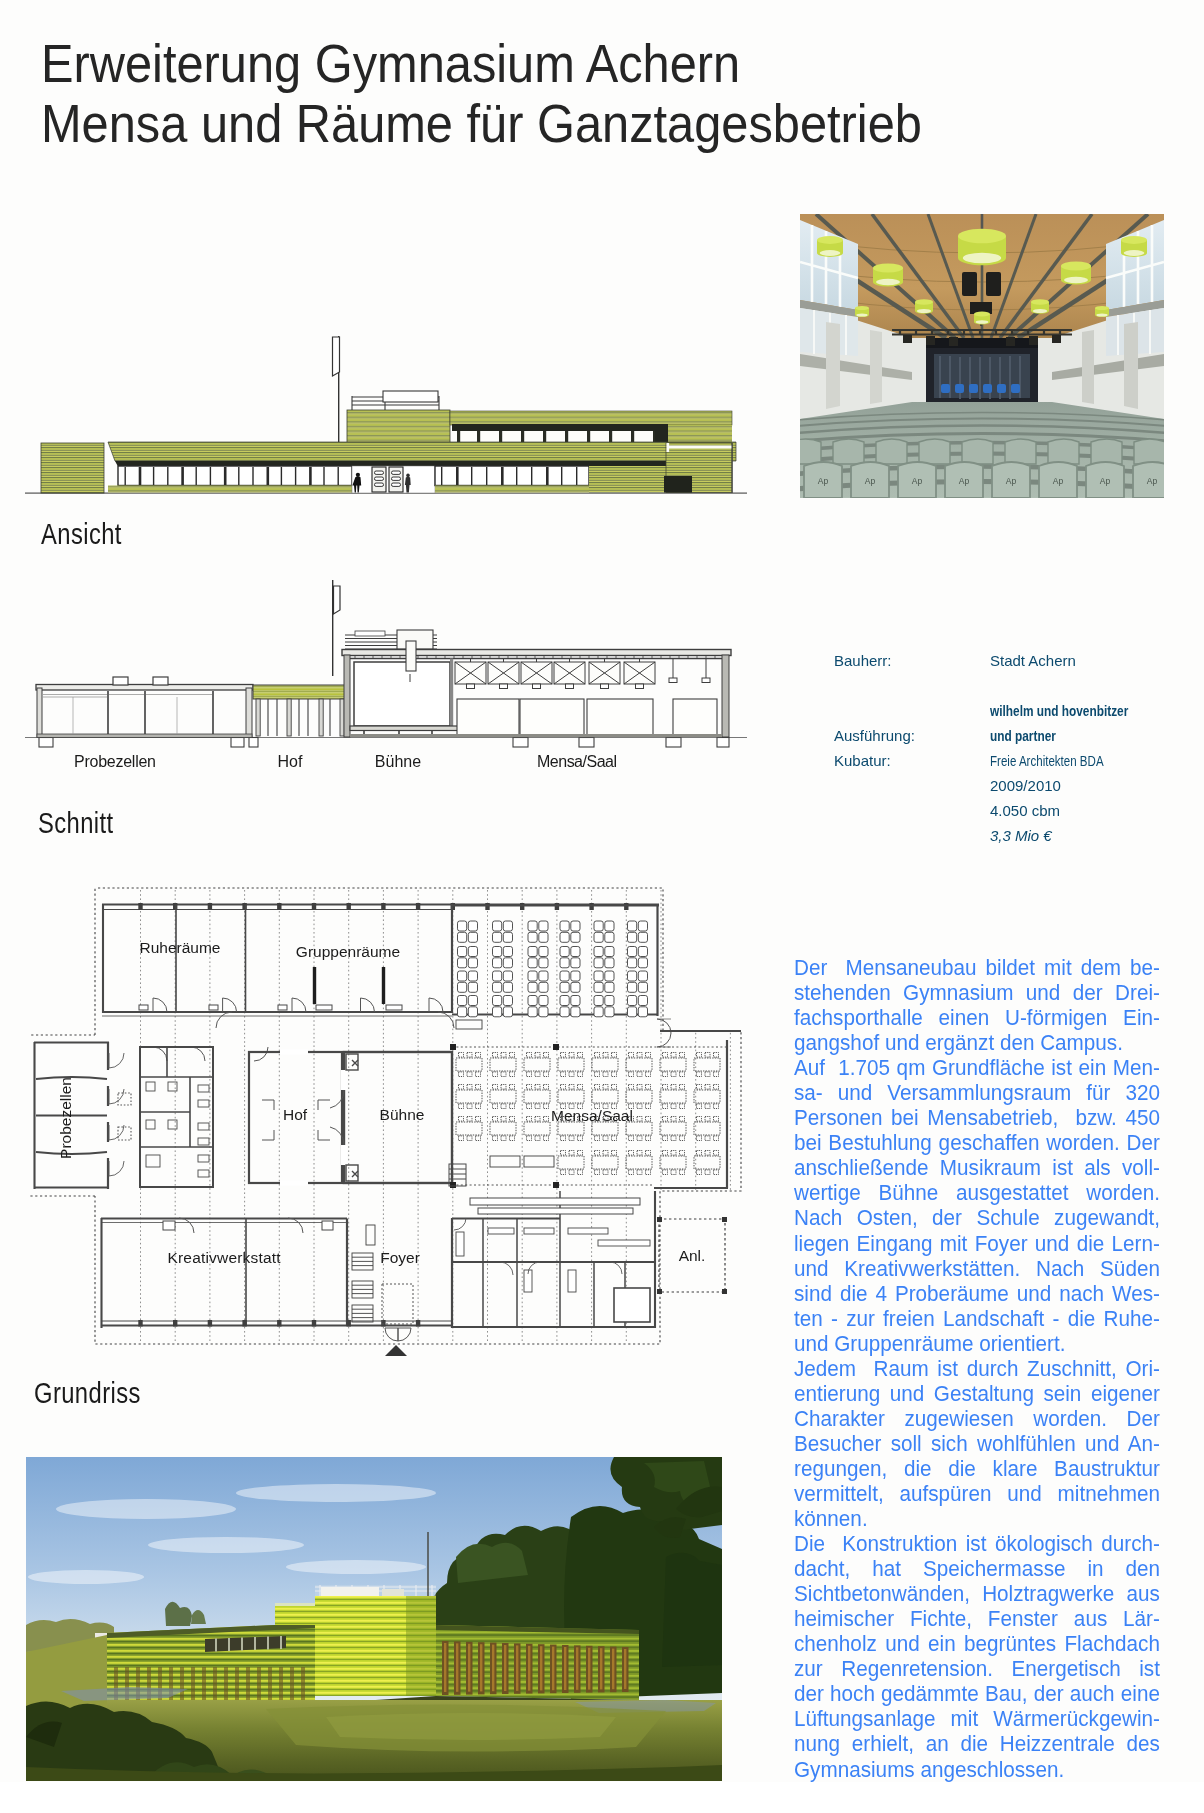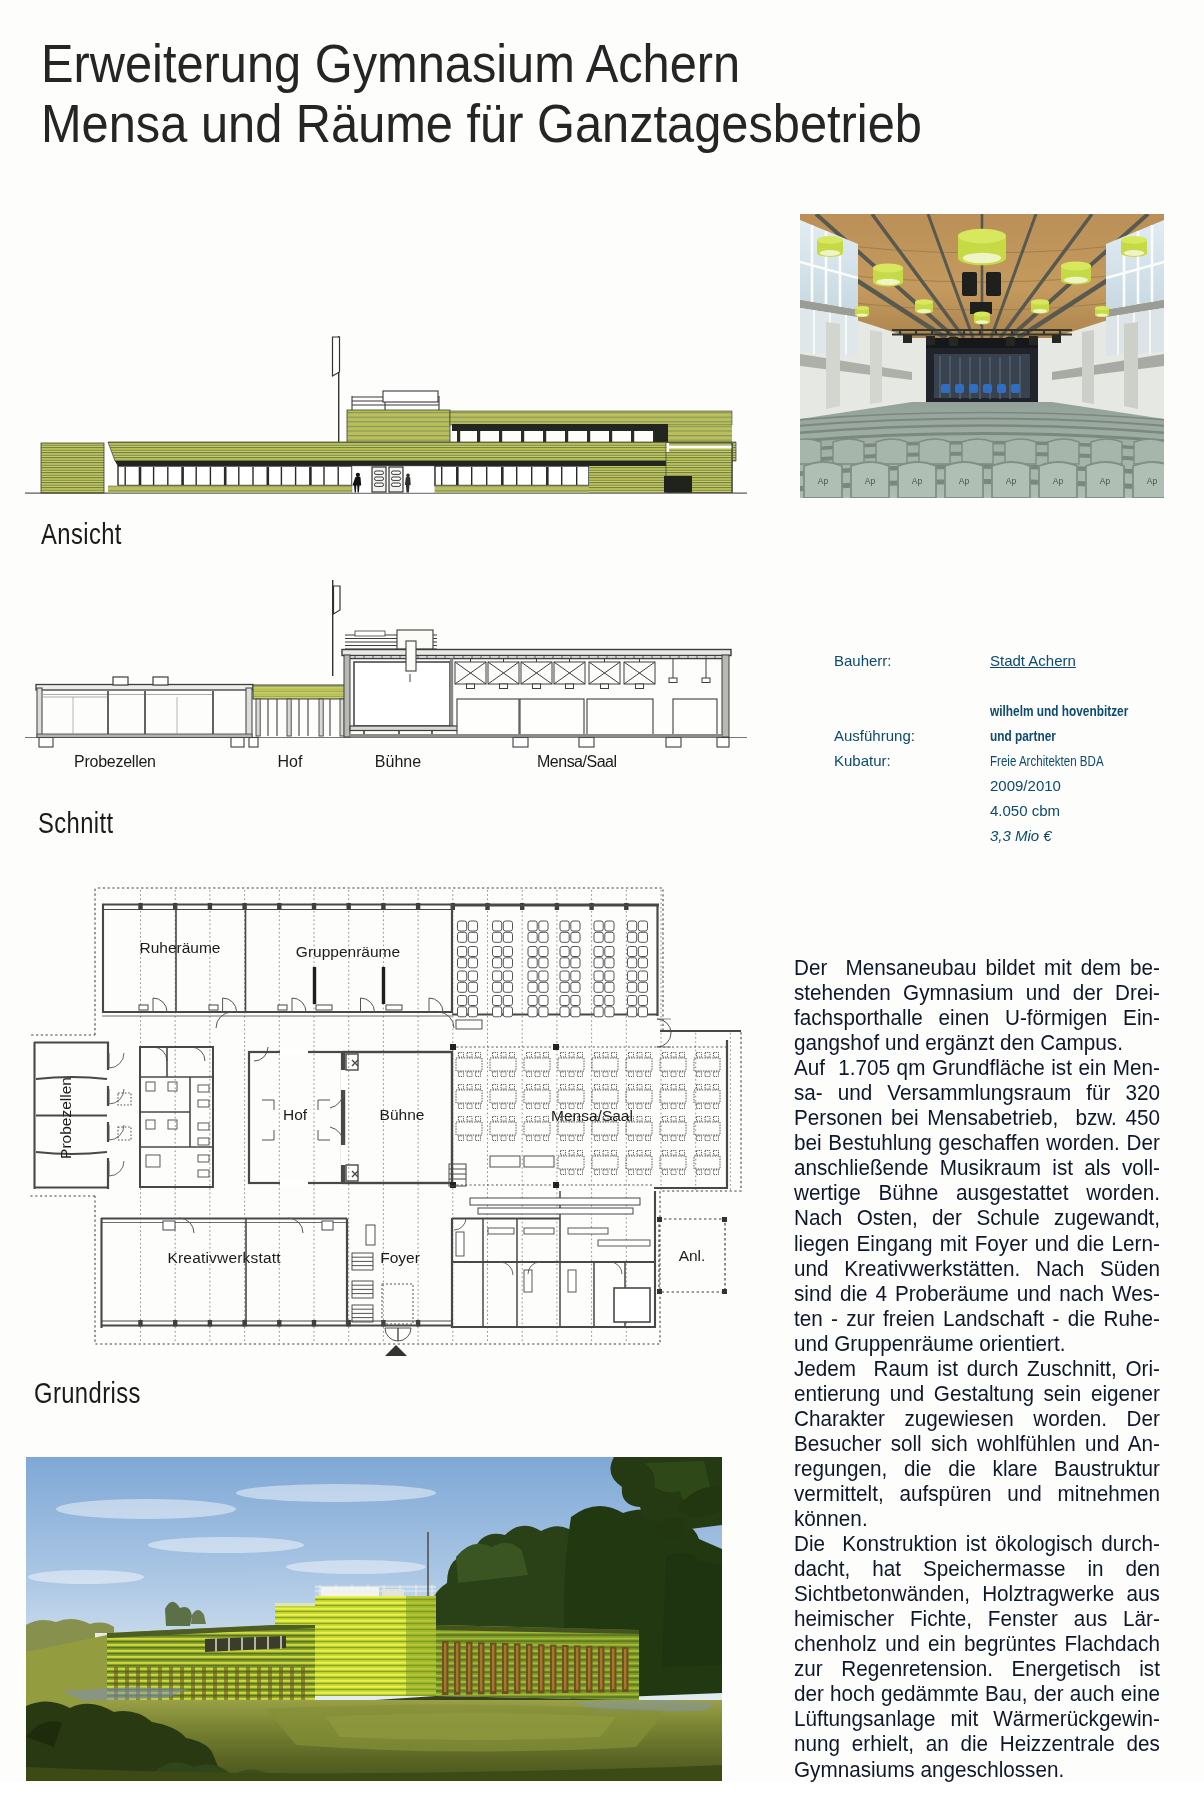--- a/index.html
+++ b/index.html
@@ -554,21 +554,21 @@
 
 <div class="cap" style="left:38px;top:807px;transform:scaleX(0.82);transform-origin:left top;">Schnitt</div>
 
 <div class="abs" style="left:834px;top:648px;font-size:15px;line-height:25px;width:380px;color:#0c4a6e;">
 <div style="position:relative;white-space:nowrap;">
 <div>Bauherr:</div>
 <div>&nbsp;</div>
 <div>&nbsp;</div>
 <div>Ausführung:</div>
 <div>Kubatur:</div>
-<div style="position:absolute;left:156px;top:0;text-decoration:underline;">Stadt Achern</div>
+<div style="position:absolute;left:156px;top:0;">Stadt Achern</div>
 <div style="position:absolute;left:156px;top:50px;font-weight:bold;transform:scaleX(0.79);transform-origin:left top;">wilhelm und hovenbitzer<br>und partner</div>
 <div style="position:absolute;left:156px;top:100px;transform:scaleX(0.77);transform-origin:left top;">Freie Architekten BDA</div>
 <div style="position:absolute;left:156px;top:125px;text-align:right;">2009/2010</div>
 <div style="position:absolute;left:156px;top:150px;">4.050 cbm</div>
 <div style="position:absolute;left:156px;top:175px;font-style:italic;">3,3 Mio €</div>
 </div>
 </div>
 
 <svg class="abs" style="left:30px;top:875px;" width="715" height="490" viewBox="30 875 715 490">
 
@@ -1188,21 +1188,21 @@
 
 <text x="692" y="1261" font-family="Liberation Sans,sans-serif" font-size="15.5" fill="#1b1b1b" text-anchor="middle">Anl.</text>
 
 <text x="180" y="953" font-family="Liberation Sans,sans-serif" font-size="15.5" fill="#1b1b1b" text-anchor="middle">Ruheräume</text>
 
 <text x="348" y="957" font-family="Liberation Sans,sans-serif" font-size="15.5" fill="#1b1b1b" text-anchor="middle">Gruppenräume</text>
 </svg>
 
 <div class="cap" style="left:34px;top:1377px;transform:scaleX(0.82);transform-origin:left top;">Grundriss</div>
 
-<div class="abs" id="bodytext" style="left:794px;top:955px;width:396px;font-size:22.4px;line-height:25.05px;color:#0f172a;">
+<div class="abs" id="bodytext" style="left:794px;top:955px;width:396px;font-size:22.4px;line-height:25.05px;color:#3b82f6;">
 <div class="j">Der&nbsp; Mensaneubau bildet mit dem be-</div>
 <div class="j">stehenden Gymnasium und der Drei-</div>
 <div class="j">fachsporthalle einen U-förmigen Ein-</div>
 <div class="e">gangshof und ergänzt den Campus.</div>
 <div class="j">Auf&nbsp; 1.705 qm Grundfläche ist ein Men-</div>
 <div class="j">sa- und Versammlungsraum für 320</div>
 <div class="j">Personen bei Mensabetrieb,&nbsp; bzw. 450</div>
 <div class="j">bei Bestuhlung geschaffen worden. Der</div>
 <div class="j">anschließende Musikraum ist als voll-</div>
 <div class="j">wertige Bühne ausgestattet worden.</div>

